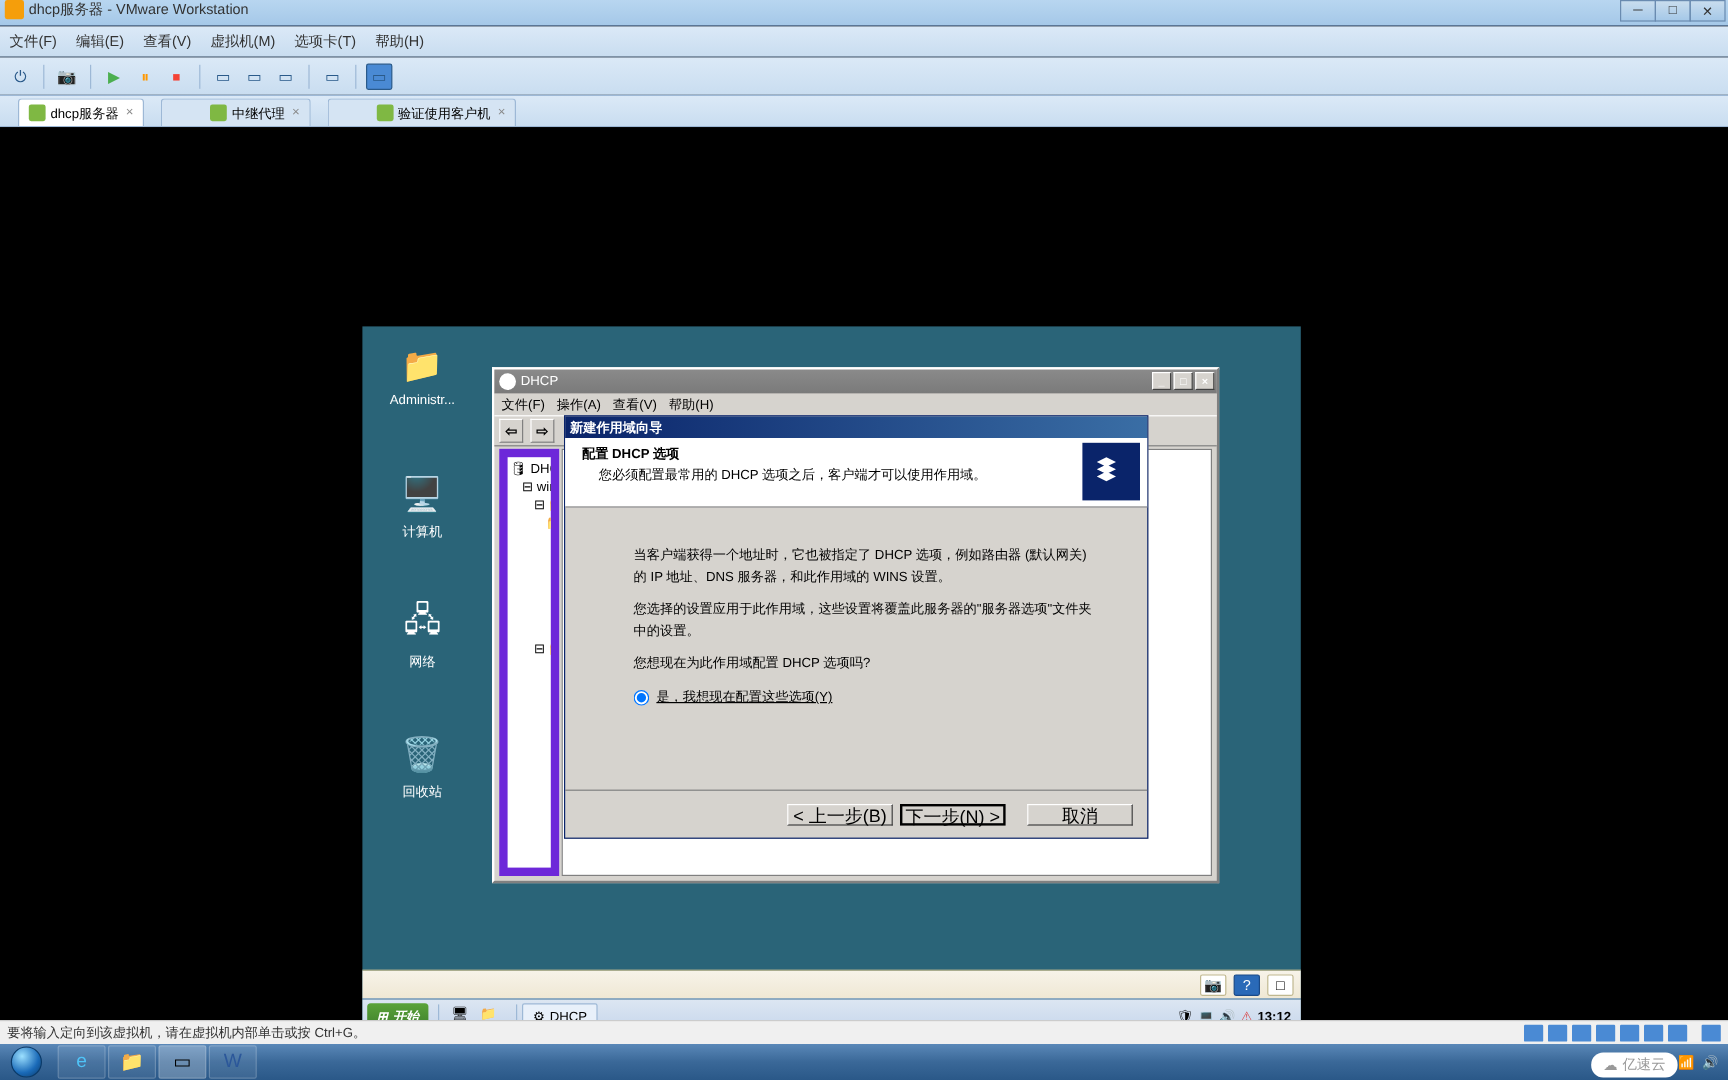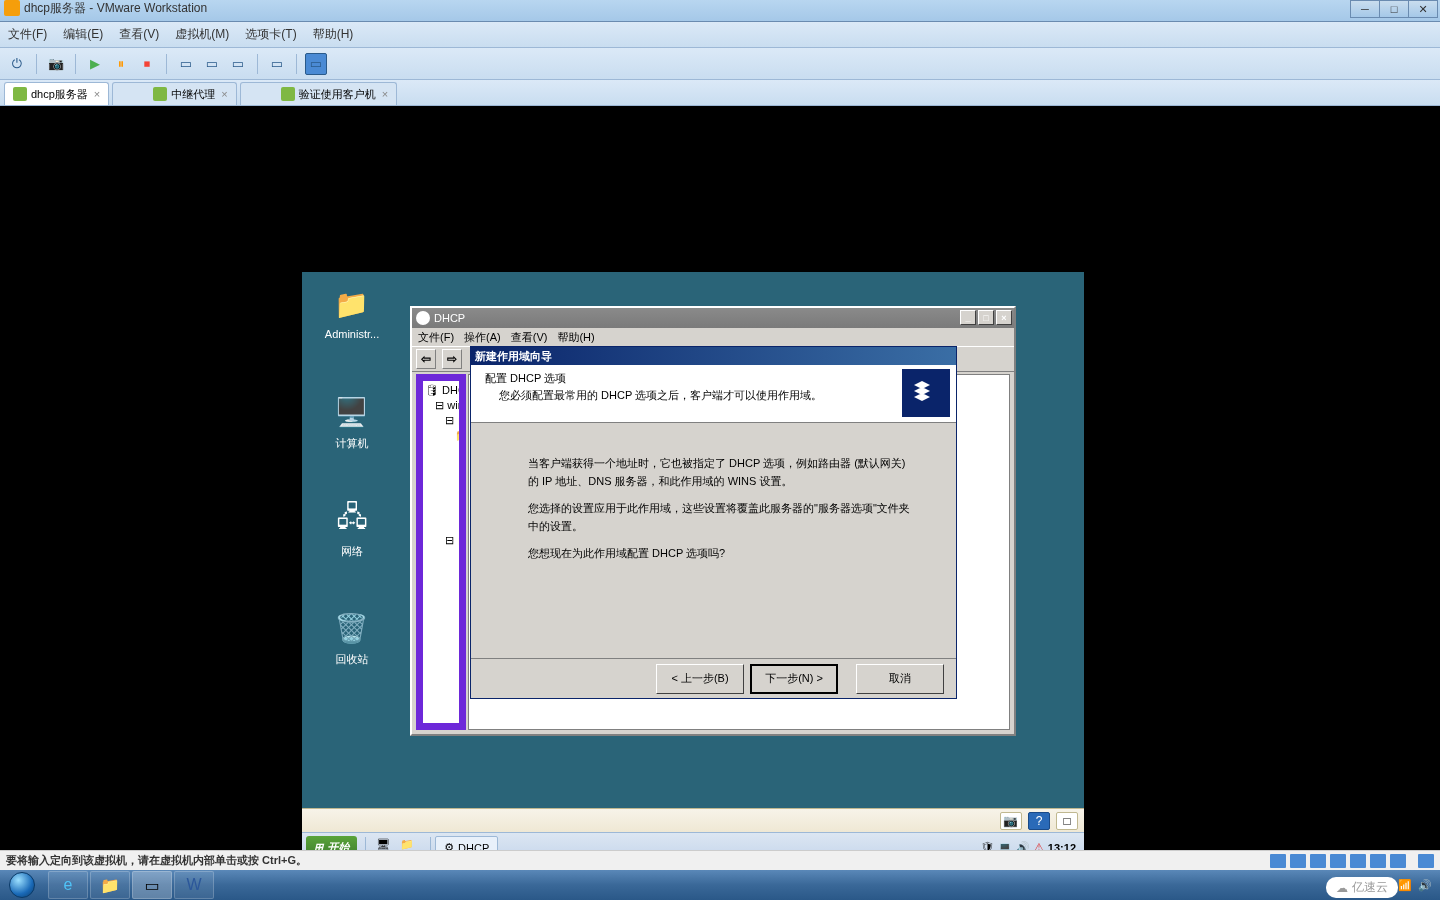--- a/index.html
+++ b/index.html
@@ -12,21 +12,21 @@
 .win7-winbtn { width: 30px; height: 18px; background: linear-gradient(#c9ddee,#a5c8e8); border: 1px solid #6a8bb0; display: flex; align-items: center; justify-content: center; font-size: 11px; color: #333; margin-left: -1px; cursor: pointer; }
 
 .vmware-menubar { height: 26px; background: linear-gradient(#dbe9f7,#c9ddf0); display: flex; align-items: center; padding: 0 8px; font-size: 12px; color: #333; gap: 16px; border-bottom: 1px solid #9db8d6; }
 
 .vmware-toolbar { height: 32px; background: linear-gradient(#dbe9f7,#c9ddf0); display: flex; align-items: center; padding: 0 6px; gap: 4px; border-bottom: 1px solid #9db8d6; }
 .vmware-toolbar .tbtn { width: 22px; height: 22px; display: flex; align-items: center; justify-content: center; font-size: 13px; color: #2a5a8a; cursor: pointer; border-radius: 2px; }
 .vmware-toolbar .sep { width: 1px; height: 20px; background: #9db8d6; margin: 0 4px; }
 .tbtn.active { background: #4a8ad4; border: 1px solid #2a5a8a; }
 
 .vmware-tabs { height: 26px; background: linear-gradient(#dbe9f7,#c9ddf0); display: flex; align-items: flex-end; padding: 0 4px; border-bottom: 1px solid #9db8d6; }
-.vmtab { display: flex; align-items: center; height: 23px; background: #fff; border: 1px solid #9db8d6; border-bottom: none; border-radius: 3px 3px 0 0; padding: 0 8px; font-size: 11px; margin-right: 3px; cursor: pointer; }
+.vmtab { display: flex; align-items: center; height: 23px; background: #fff; border: 1px solid #9db8d6; border-bottom: none; border-radius: 3px 3px 0 0; padding: 0 8px; font-size: 11px; margin-right: 3px; cursor: pointer; margin-left: 11px; }
 .vmtab.inactive { background: #d5e4f3; padding-left: 40px; }
 .vmtab .tico { width: 14px; height: 14px; background: #7fb843; margin-right: 4px; border-radius: 2px; }
 .vmtab .x { margin-left: 6px; color: #888; font-size: 11px; }
 
 .vm-viewport { position: absolute; left: 0; right: 0; top: 106px; bottom: 58px; background: #000; }
 
 
 .guest { position: absolute; left: 302px; top: 166px; width: 782px; height: 590px; background: #2a6478; }
 .guest-desktop-icon { position: absolute; width: 60px; text-align: center; color: #fff; font-size: 11px; }
 .guest-desktop-icon .icoimg { width: 40px; height: 40px; margin: 0 auto 4px; display: flex; align-items: center; justify-content: center; font-size: 28px; }
@@ -42,47 +42,47 @@
 .mmc-tb .nav { width:20px; height:20px; border:1px solid #808080; border-top-color:#fff; border-left-color:#fff; display:flex;align-items:center;justify-content:center; font-size:12px; font-weight:bold; cursor:pointer;}
 .mmc-body { position:absolute; left:4px; right:4px; top:66px; bottom:4px; display:flex; }
 .mmc-tree { width: 50px; background:#fff; border:7px solid #6d28d9; font-size:11px; padding:2px; overflow:hidden;}
 .mmc-tree .node { white-space: nowrap; padding: 1px 0; }
 .mmc-content { flex:1; background:#fff; border:1px solid #808080; margin-left:2px; position:relative;}
 
 
 .wizard { position: absolute; left: 168px; top: 74px; width: 487px; height: 353px; background: #d6d3ce; border: 1px solid #0a246a; z-index:10; }
 .wizard-title { height: 18px; background: linear-gradient(90deg,#0a246a,#3a6ea5); color:#fff; font-size:11px; font-weight:bold; display:flex; align-items:center; padding:0 4px;}
 .wizard-header { height: 58px; background:#fff; border-bottom: 1px solid #808080; padding: 6px 14px; position:relative;}
-.wizard-header .t { font-size:11px; font-weight:normal; }
+.wizard-header .t { font-size:11px; font-weight:bold; }
 .wizard-header .s { font-size:11px; margin-left:14px; margin-top:2px;}
 .wizard-header .banner { position:absolute; right:6px; top:4px; width:48px; height:48px; background:#0a246a; display:flex; align-items:center; justify-content:center; }
 .wizard-header .banner svg { fill:#fff; }
 .wizard-body { padding: 32px 40px; font-size:11px; line-height:1.6;margin-left:17px; }
 .wizard-body p { margin-bottom: 10px; }
 .wizard-body label { display:flex; align-items:center; gap:6px; margin-bottom:6px; cursor:pointer;}
 .wizard-footer { position:absolute; left:0; right:0; bottom:0; height:40px; border-top:1px solid #808080; display:flex; align-items:center; justify-content:flex-end; padding:0 12px; gap:6px;}
-.wizard-footer button { width:88px; height:30px; font-size:11px; background:#d6d3ce; border:1px solid #404040; border-top-color:#fff; border-left-color:#fff; cursor:pointer; }
+.wizard-footer button { width:88px; height:18px; font-size:15px; background:#d6d3ce; border:1px solid #404040; border-top-color:#fff; border-left-color:#fff; cursor:pointer; }
 .wizard-footer button.default { border:2px solid #000; padding:0;}
 
 
 .guest-taskbar { position:absolute; left:0; right:0; bottom:0; height:30px; background: linear-gradient(#dce6f2,#c4d5eb); border-top:1px solid #9db8d6; display:flex; align-items:center; font-size:11px;}
 .guest-start { display:flex; align-items:center; height:24px; margin:0 4px; padding:0 8px; background: linear-gradient(#5aa33a,#3a7a2a); color:#fff; border-radius:3px; font-weight:bold; font-style:italic; gap:4px; cursor:pointer;}
 .guest-taskbar .ql { display:flex; gap:4px; margin:0 6px;}
 .guest-taskbar .ql div { width:20px; height:20px; cursor:pointer;}
 .guest-taskbar .sep { width:1px; height:22px; background:#9db8d6; margin:0 4px;}
 .guest-taskbar .task { display:flex; align-items:center; height:24px; padding:0 8px; background:#e8f0fa; border:1px solid #9db8d6; border-radius:2px; cursor:pointer; gap:4px;}
 .guest-taskbar .tray { margin-left:auto; display:flex; align-items:center; gap:4px; padding:0 8px;}
 .guest-taskbar .clock { font-size:11px;font-weight:bold; }
 
 
 .vm-infobar { position:absolute; left:0; right:0; bottom:30px; height:24px; background: linear-gradient(#f7f3e9,#efe8d4); border-top:1px solid #c0b890; display:flex; align-items:center; justify-content:flex-end; padding:0 6px; gap:6px;}
 .vm-infobar .ibtn { width:22px; height:18px; border:1px solid #c0b890; border-radius:2px; display:flex; align-items:center; justify-content:center; font-size:12px; cursor:pointer; background:#fff;}
 
 
-.host-status { position:absolute; left:0; right:0; bottom:30px; height:20px; background:#f0f0f0; border-top:1px solid #ccc; display:flex; align-items:center; font-size:11px; padding:0 6px; color:#333;font-weight:bold;}
+.host-status { position:absolute; left:0; right:0; bottom:30px; height:20px; background:#f0f0f0; border-top:1px solid #ccc; display:flex; align-items:center; font-size:11px; padding:0 6px; color:#333;}
 .host-status .devices { margin-left:auto; display:flex; gap:4px;}
 .host-status .dev { width:16px; height:14px; background:#4a8ad4; border-radius:1px;}
 
 
 .win7-taskbar { position:absolute; left:0; right:0; bottom:0; height:30px; background:linear-gradient(#5a88b8,#3a6898,#2a5888); display:flex; align-items:center;}
 .orb { width:36px; height:28px; margin:0 4px; display:flex; align-items:center; justify-content:center; cursor:pointer;}
 .orb .circle { width:26px; height:26px; border-radius:50%; background: radial-gradient(circle at 35% 30%, #9ce0ff, #1a6ab8 60%, #0a3a68); border:1px solid #0a3a68;}
 .win7-taskbar .pinned { display:flex; gap:2px; margin-left:4px;}
 .win7-taskbar .pin { width:40px; height:28px; border:1px solid rgba(255,255,255,0.2); border-radius:2px; display:flex; align-items:center; justify-content:center; font-size:16px; cursor:pointer; background:rgba(255,255,255,0.08);}
 .win7-taskbar .systray { margin-left:auto; display:flex; align-items:center; gap:6px; padding:0 8px; color:#fff; font-size:11px;}
@@ -208,20 +208,24 @@
         <div class="banner">
           <svg width="32" height="32" viewBox="0 0 32 32">
               <path d="M4 8 L12 4 L20 8 L12 12 Z M4 14 L12 10 L20 14 L12 18 Z M4 20 L12 16 L20 20 L12 24 Z"></path>
             </svg>
         </div>
       </div>
       <div class="wizard-body">
         <p>当客户端获得一个地址时，它也被指定了 DHCP 选项，例如路由器 (默认网关) 的 IP 地址、DNS 服务器，和此作用域的 WINS 设置。</p>
         <p>您选择的设置应用于此作用域，这些设置将覆盖此服务器的"服务器选项"文件夹中的设置。</p>
         <p>您想现在为此作用域配置 DHCP 选项吗?</p>
+        <label>
+          <input type="radio" name="cfg" checked="" style="">
+          <span style="text-decoration:underline">是，我想现在配置这些选项(Y)</span>
+        </label>
       </div>
       <div class="wizard-footer">
         <button>&lt; 上一步(B)</button>
         <button class="default">下一步(N) &gt;</button>
         <button style="margin-left:12px">取消</button>
       </div>
     </div>
 
     <div class="vm-infobar">
       <div class="ibtn">📷</div>

